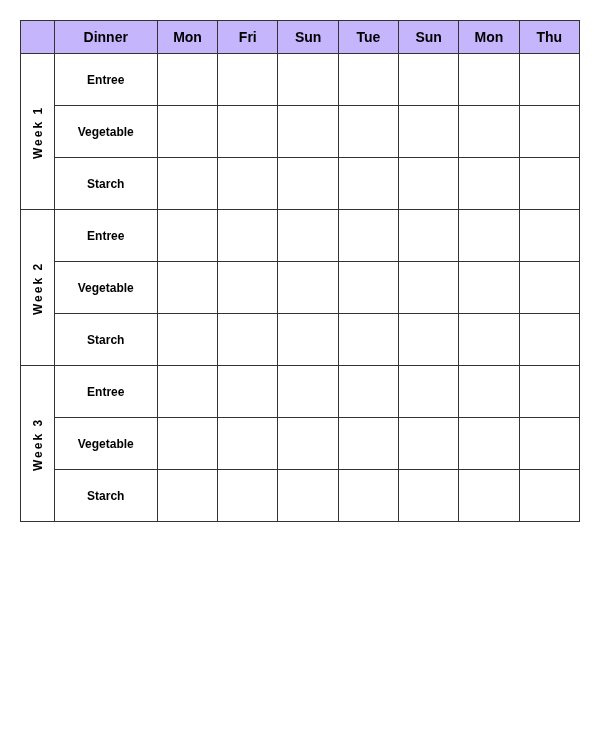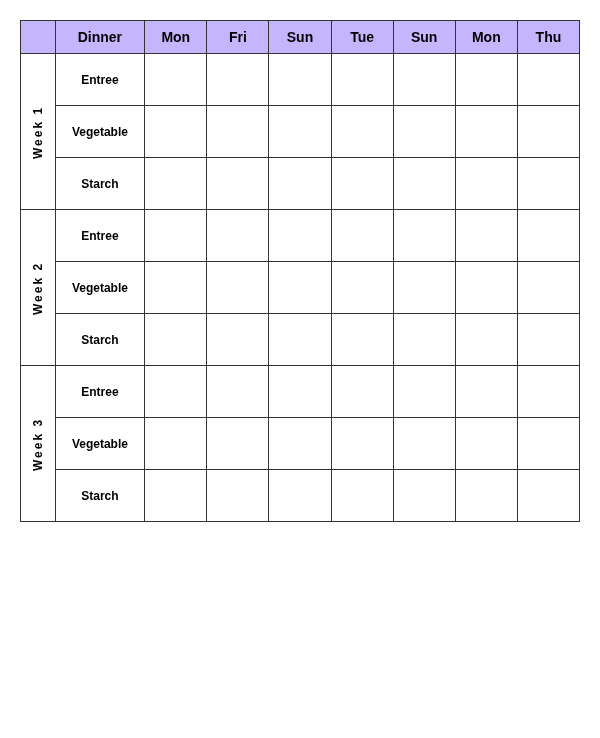--- a/index.html
+++ b/index.html
@@ -48,21 +48,21 @@
 
     .planner-table .header-row th {
       font-weight: bold;
       padding: 8px 4px;
       background: #c4b5fd;
       font-size: 14px;
     }
 
     .planner-table .dinner-label-cell {
       width: 75px;
-      padding: 10px 2px;
+      padding: 10px 16px;
       font-weight: bold;
       font-size: 12px;
     }
 
     .planner-table .data-cell {
       width: 52px;
       height: 52px;
       padding: 4px;
     }
 

